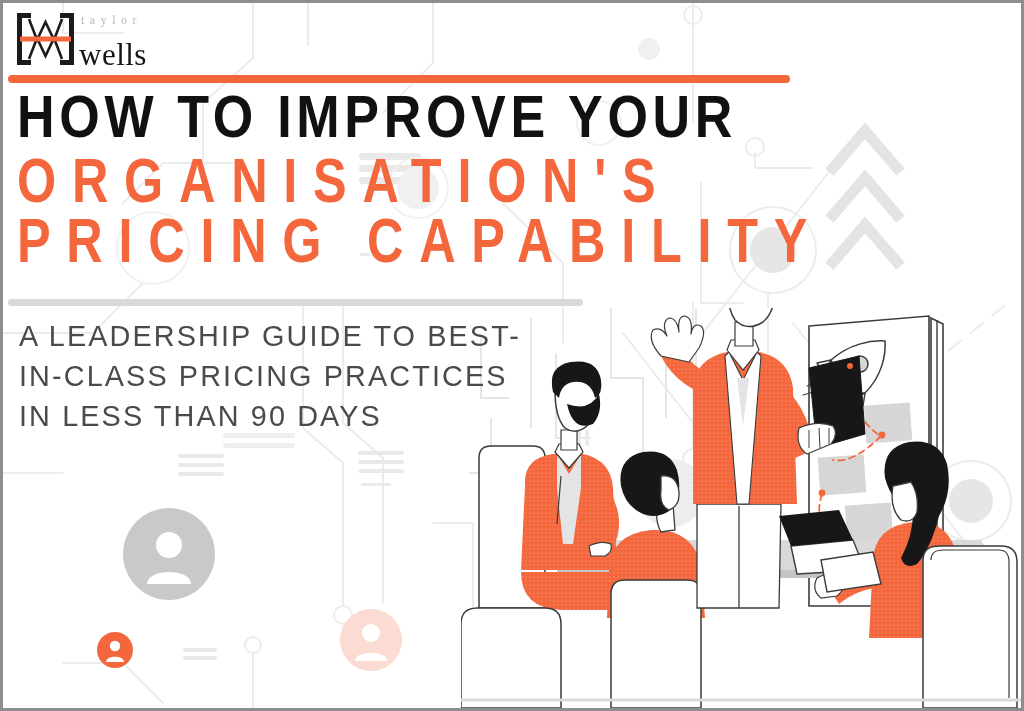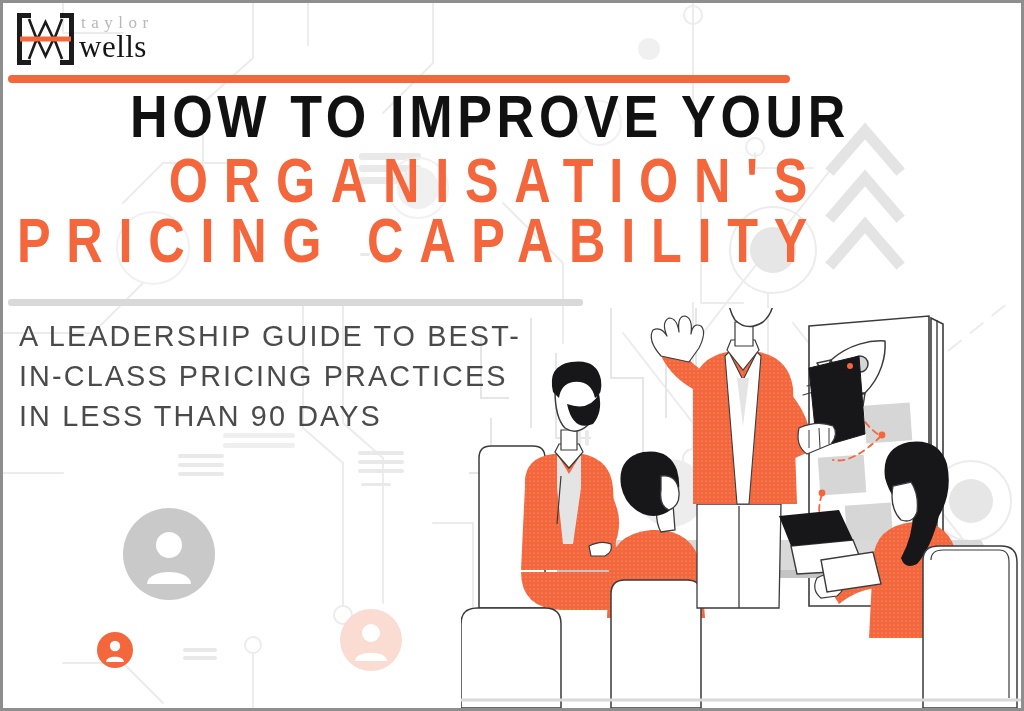--- a/index.html
+++ b/index.html
@@ -40,24 +40,24 @@
   .logo-mark svg { display: block; }
   .logo-words {
     margin-left: 2px;
     margin-top: 1px;
     display: flex;
     flex-direction: column;
     line-height: 1;
   }
   .logo-taylor {
     font-family: "Liberation Serif", serif;
-    font-size: 17px;
+    font-size: 12px;
     letter-spacing: 5.5px;
     color: #b8b8b8;
-    margin-bottom: 1px;
+    margin-bottom: 14px;
     margin-left: 2px;
   }
   .logo-wells {
     font-family: "Liberation Serif", serif;
     font-size: 31px;
     font-weight: 400;
     letter-spacing: 0.5px;
     color: #141414;
     line-height: 0.95;
   }
@@ -78,21 +78,20 @@
     background: #d9d9d9;
     border-radius: 3px;
     z-index: 4;
   }
 
   
   .headline {
     position: absolute;
     left: 14px; top: 84px;
     z-index: 5;
-    text-align: right;
   }
   .hl-line {
     font-family: "Liberation Sans Narrow", "Liberation Sans", sans-serif;
     font-weight: 700;
     white-space: nowrap;
     line-height: 1;
     transform-origin: left top;
   }
   .hl-1 {
     font-size: 56px;

